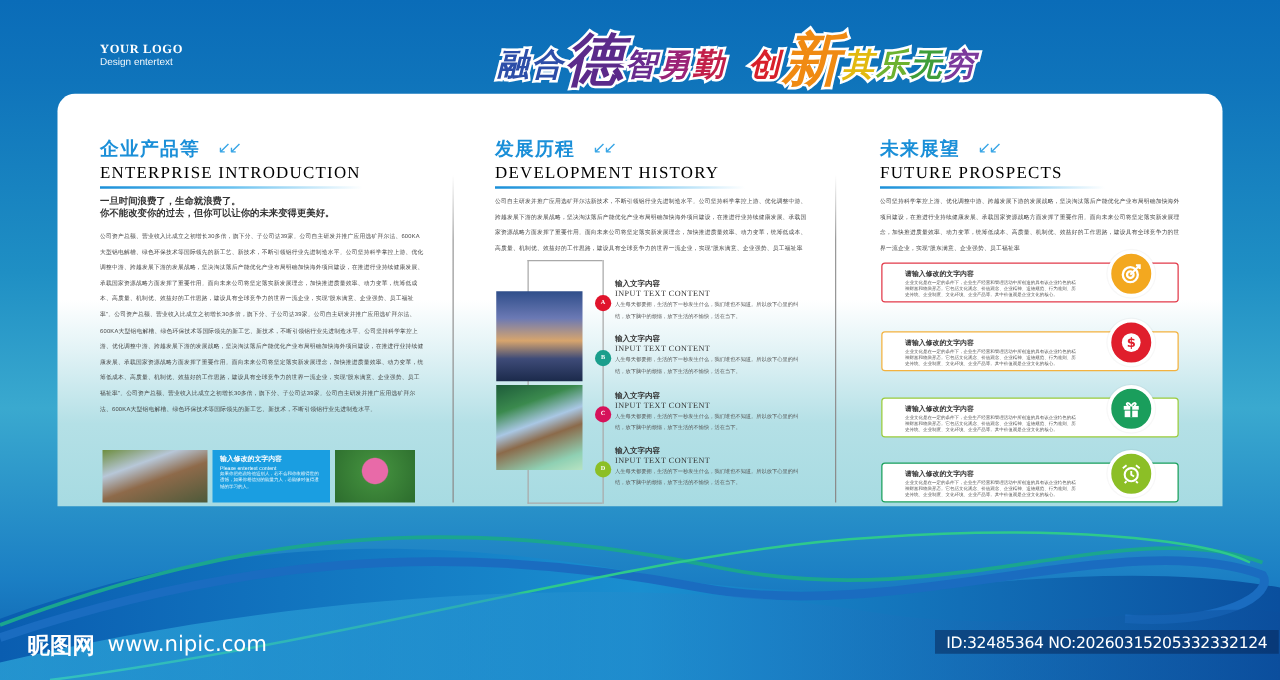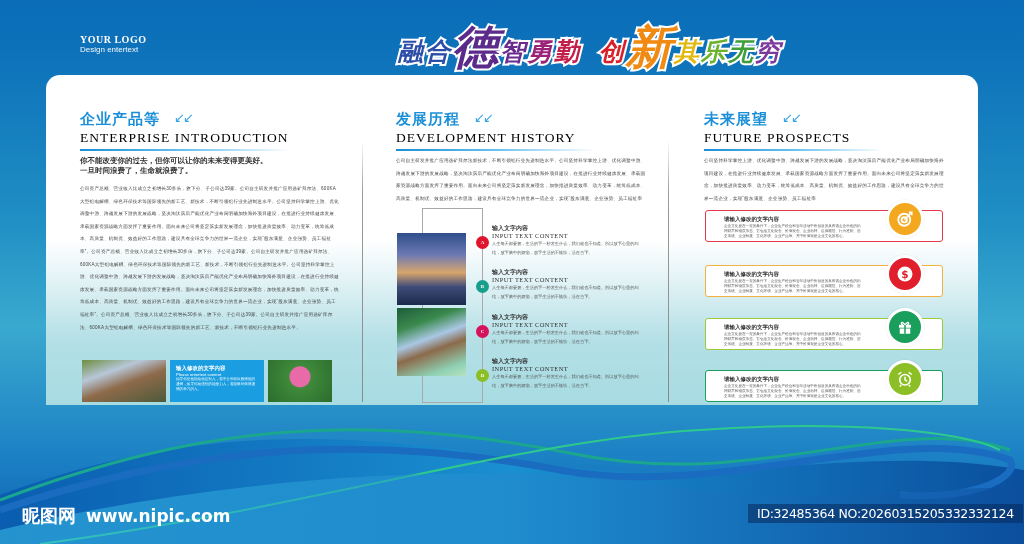--- a/index.html
+++ b/index.html
@@ -64,21 +64,21 @@
   .card { position: absolute; left: 705px; width: 238px; height: 32px; background: #fff; border: 1px solid; border-radius: 3px; }
   .card .h { position: absolute; left: 18px; top: 5px; font-family: "DejaVu Serif", serif; font-weight: bold; font-size: 5.5px; color: #333; }
   .card .d { position: absolute; left: 18px; top: 13px; width: 140px; font-size: 3.6px; color: #555; line-height: 5px; }
   .badge { position: absolute; width: 38px; height: 38px; border-radius: 50%; border: 3px solid #fff; display: flex; align-items: center; justify-content: center; box-shadow: 0 0 0 1px rgba(0,0,0,0.03); }
   .badge svg { width: 18px; height: 18px; }
 
   
   .waves { position: absolute; left: 0; top: 400px; width: 1024px; height: 144px; }
   .wm-left { position: absolute; left: 22px; top: 504px; color: #fff; font-size: 18px; font-weight: bold; display: flex; align-items: center; gap: 10px; }
   .wm-left .cn { font-family: "DejaVu Serif", serif; font-size: 18px; }
-  .wm-left .url { font-family: "DejaVu Sans", sans-serif; font-size: 17px; font-weight: bold; }
+  .wm-left .url { font-family: "DejaVu Sans", sans-serif; font-size: 17px; font-weight: normal; }
   .wm-right { position: absolute; left: 748px; top: 504px; padding: 2px 9px; background: rgba(8,40,90,0.55); color: #fff; font-family: "DejaVu Sans", sans-serif; font-size: 12.5px; letter-spacing: -0.3px; }
 </style>
 </head>
 <body>
 
 <div class="logo">
   <div class="l1">YOUR LOGO</div>
   <div class="l2">Design entertext</div>
 </div>
 <div class="slogan" id="slogan">
@@ -98,22 +98,22 @@
   </div>
 
 <div class="panel"></div>
 
 <div class="sec-title" style="left:80px; top:110px;">
   <div><span class="cn">企业产品等</span><span class="arrows">↙↙</span></div>
   <div class="en">ENTERPRISE INTRODUCTION</div>
   <div class="uline" style="width:210px"></div>
 </div>
 <div class="quote">
+  <div>一旦时间浪费了，生命就浪费了。</div>
   <div>你不能改变你的过去，但你可以让你的未来变得更美好。</div>
-  <div>一旦时间浪费了，生命就浪费了。</div>
 </div>
 <div class="para" style="left:80px; top:183px; width:260px; height:160px; overflow:hidden;">公司资产总额、营业收入比成立之初增长30多倍，旗下分、子公司达39家。公司自主研发并推广应用选矿拜尔法、600KA大型铝电解槽、绿色环保技术等国际领先的新工艺、新技术，不断引领铝行业先进制造水平。公司坚持科学掌控上游、优化调整中游、跨越发展下游的发展战略，坚决淘汰落后产能优化产业布局明确加快海外项目建设，在推进行业持续健康发展、承载国家资源战略方面发挥了重要作用。面向未来公司将坚定落实新发展理念，加快推进质量效率、动力变革，统筹低成本、高质量、机制优、效益好的工作思路，建设具有全球竞争力的世界一流企业，实现“股东满意、企业强势、员工福祉率”。公司资产总额、营业收入比成立之初增长30多倍，旗下分、子公司达39家。公司自主研发并推广应用选矿拜尔法、600KA大型铝电解槽、绿色环保技术等国际领先的新工艺、新技术，不断引领铝行业先进制造水平。公司坚持科学掌控上游、优化调整中游、跨越发展下游的发展战略，坚决淘汰落后产能优化产业布局明确加快海外项目建设，在推进行业持续健康发展、承载国家资源战略方面发挥了重要作用。面向未来公司将坚定落实新发展理念，加快推进质量效率、动力变革，统筹低成本、高质量、机制优、效益好的工作思路，建设具有全球竞争力的世界一流企业，实现“股东满意、企业强势、员工福祉率”。公司资产总额、营业收入比成立之初增长30多倍，旗下分、子公司达39家。公司自主研发并推广应用选矿拜尔法、600KA大型铝电解槽、绿色环保技术等国际领先的新工艺、新技术，不断引领铝行业先进制造水平。</div>
 <div class="photos">
   <div class="ph ph-garden"></div>
   <div class="ph ph-blue">
     <div class="t1">输入修改的文字内容</div>
     <div class="t2">Please entertext content</div>
     <div class="t3">如果你把他说给他道别人，若不会和你依赖得世的遗憾，如果你相信别的能量力人，若能够对值得遗憾的学习的人。</div>
   </div>
   <div class="ph ph-lotus"></div>

